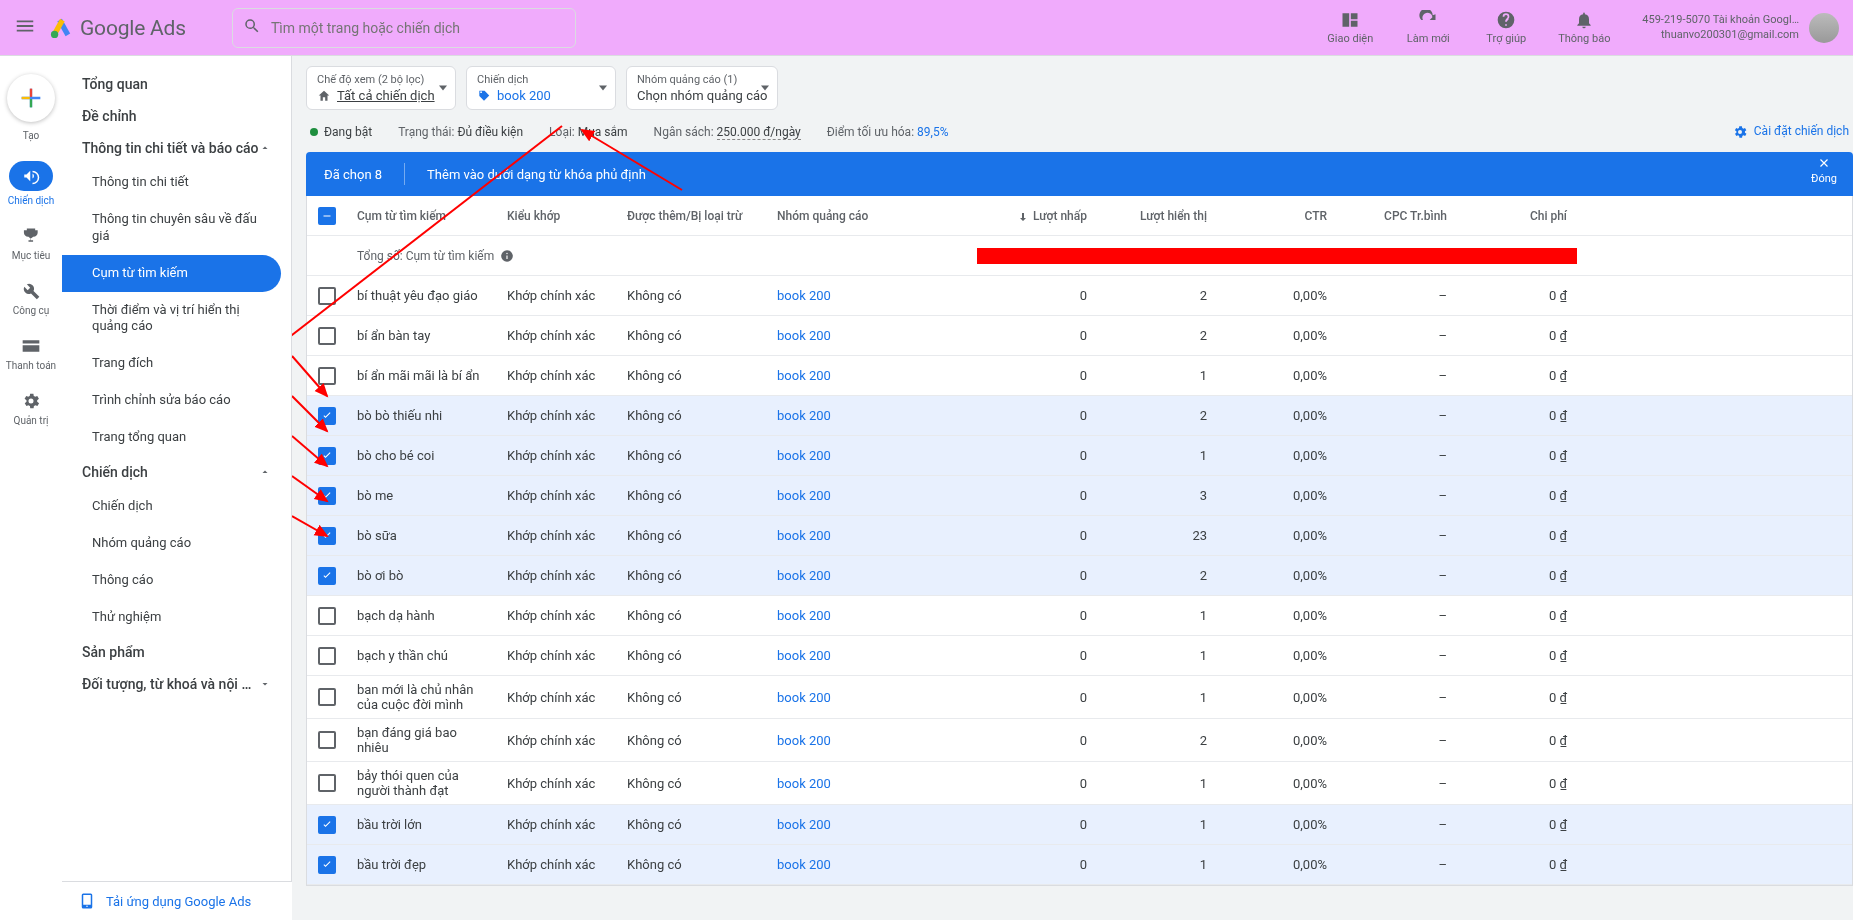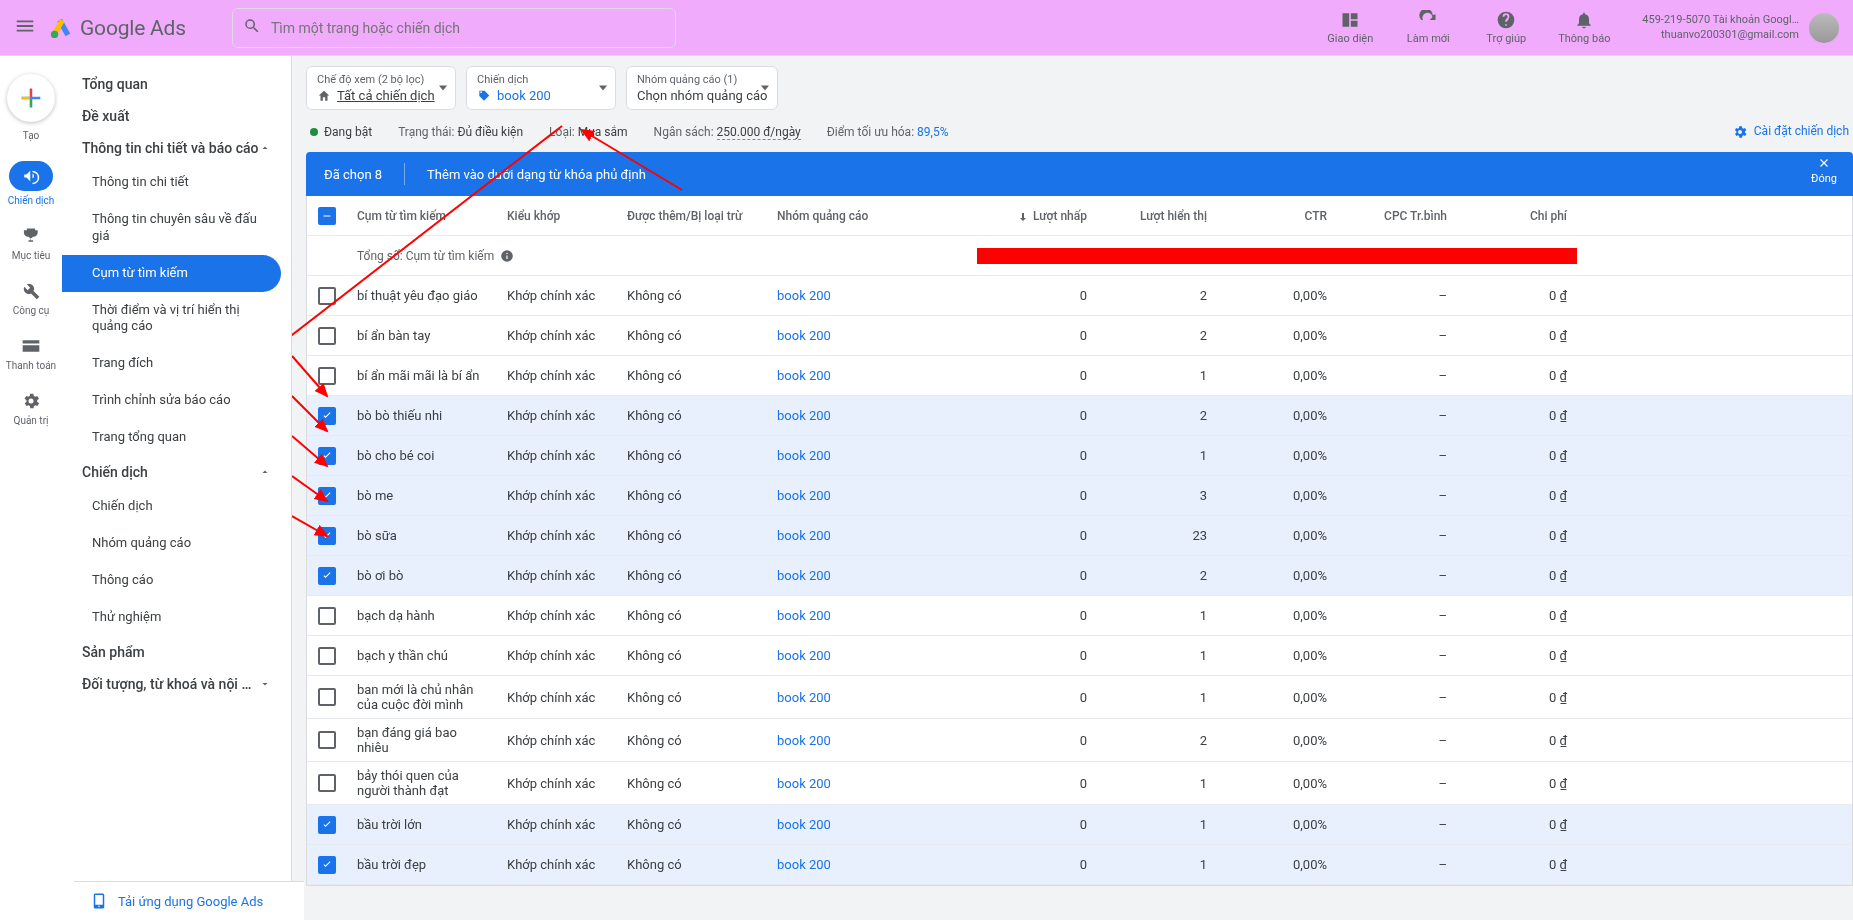--- a/index.html
+++ b/index.html
@@ -4,21 +4,21 @@
 <style>
   * { box-sizing: border-box; margin: 0; padding: 0; font-family: "Roboto", Arial, sans-serif; }
   body { background: #f1f3f4; color: #3c4043; font-size: 13px; overflow: hidden; }
 
   
   .topbar { display: flex; align-items: center; height: 56px; background: #f0abfc; border-bottom: 1px solid #dadce0; padding: 0 14px; gap: 14px; }
   .hamburger svg { width: 22px; height: 22px; fill: #5f6368; }
   .logo-area   { display: flex; align-items: center; gap: 8px; cursor: pointer; }
   .logo-a { font-size:0; }
   .logo-text { font-size: 21px; color: #5f6368; letter-spacing: -.2px; }
-  .search-box { margin-left: 32px; display:flex; align-items:center; width:444px; height:40px; border:1px solid #dadce0; border-radius:6px; padding:0 10px; color:#5f6368; gap:10px; }
+  .search-box { margin-left: 32px; display:flex; align-items:center; width:344px; height:40px; border:1px solid #dadce0; border-radius:6px; padding:0 10px; color:#5f6368; gap:10px; }
   .search-box svg { width:18px; height:18px; fill:#5f6368; }
   .search-box input { border:none; outline:none; flex:1; font-size:14px; color:#3c4043; background:transparent; }
   .topbar-spacer { flex:1; }
   .top-icon-col { display:flex; flex-direction:column; align-items:center; gap:2px; width:64px; cursor:pointer; }
   .top-icon-col svg { width:20px; height:20px; fill:#5f6368; }
   .top-icon-col span { font-size:11px; color:#5f6368; }
   .account-block { display:flex; align-items:center; gap:10px; margin-left:12px; cursor:pointer; }
   .account-text { font-size:11px; line-height:1.3; text-align:right; color:#5f6368; max-width:170px; overflow:hidden; }
   .account-text div:first-child { white-space:nowrap; overflow:hidden; text-overflow:ellipsis; }
   .avatar { width:30px; height:30px; border-radius:50%; background:linear-gradient(#bbb,#999); }
@@ -36,21 +36,21 @@
   .rail-btn.active { color:#1a73e8; }
   .rail-btn.active .pill { background:#1a73e8; width:44px; height:30px; border-radius:16px; display:flex; align-items:center; justify-content:center; }
   .rail-btn.active .pill svg { fill:#fff; width:18px; height:18px; }
 
   
   .sidenav { width:230px; background:#fff; border-right:1px solid #dadce0; overflow-y:auto; padding:12px 0 60px; position:relative; }
   .sidenav::-webkit-scrollbar{width:8px}.sidenav::-webkit-scrollbar-thumb{background:#dadce0;border-radius:4px}
   .nav-group-title { padding:8px 20px; font-size:14px; font-weight:500; display:flex; justify-content:space-between; align-items:center; cursor:pointer; }
   .nav-item { padding:10px 20px 10px 30px; font-size:13px; color:#3c4043; cursor:pointer; line-height:1.3; }
   .nav-item.selected { background:#1a73e8; color:#fff; border-radius:0 22px 22px 0; margin-right:10px; position:relative; }
-  .sidenav-bottom { position:fixed; bottom:0; left:74px; width:230px; background:#fff; border-top:1px solid #dadce0; padding:10px 16px; display:flex; align-items:center; gap:10px; font-size:13px; color:#1a73e8; cursor:pointer; }
+  .sidenav-bottom { position:fixed; bottom:0; left:62px; width:230px; background:#fff; border-top:1px solid #dadce0; padding:10px 16px; display:flex; align-items:center; gap:10px; font-size:13px; color:#1a73e8; cursor:pointer; }
   .sidenav-bottom svg{width:18px;height:18px;fill:#1a73e8}
 
   
   .content { flex:1; overflow:auto; padding:10px 0 0 14px; position:relative; }
 
   
   .scope-row { display:flex; gap:10px; }
   .scope-chip { background:#fff; border:1px solid #dadce0; border-radius:6px; padding:6px 10px; min-width:150px; display:flex; flex-direction:column; gap:2px; position:relative; cursor:pointer; }
   .scope-chip .sub   { font-size:11px; color:#5f6368; }
   .scope-chip .main  { font-size:13px; display:flex; align-items:center; gap:6px; }
@@ -205,21 +205,21 @@
         </svg>
       <span>Quản trị</span>
     </div>
   </div>
 
   <div class="sidenav">
     <div class="nav-group-title">
         <span>Tổng quan</span>
       </div>
     <div class="nav-group-title">
-        <span>Đề xuất</span>
+        <span>Đề chỉnh</span>
       </div>
     <div class="nav-group-title">
       <span>Thông tin chi tiết và báo cáo</span>
       <svg width="12" height="12" viewBox="0 0 24 24">
           <path fill="#5f6368" d="M7 14l5-5 5 5z"></path>
         </svg>
     </div>
     <div class="nav-item">Thông tin chi tiết</div>
     <div class="nav-item">Thông tin chuyên sâu về đấu giá</div>
     <div class="nav-item selected">Cụm từ tìm kiếm</div>

